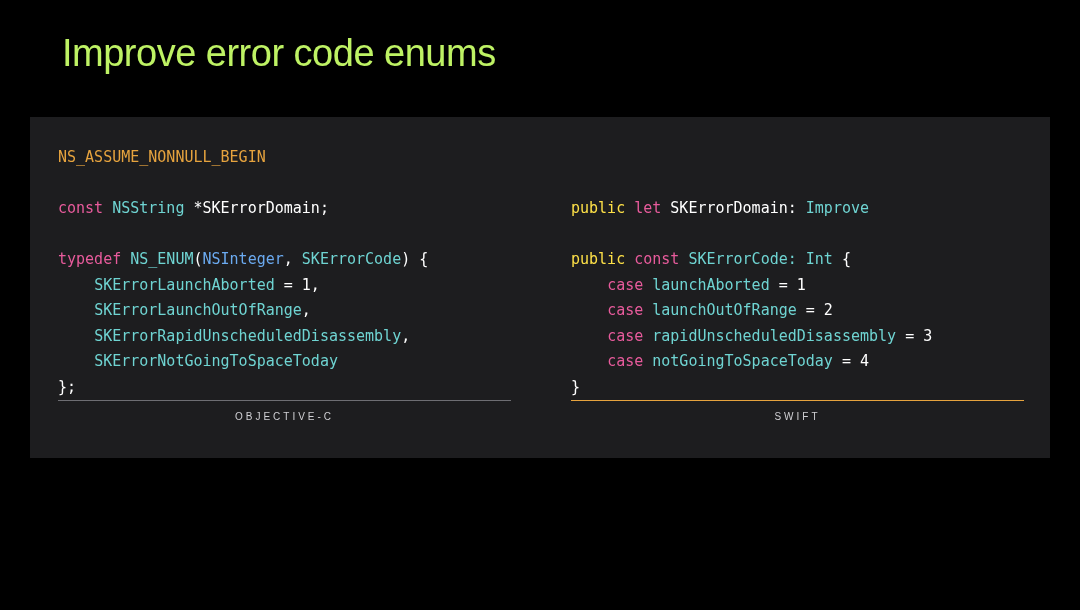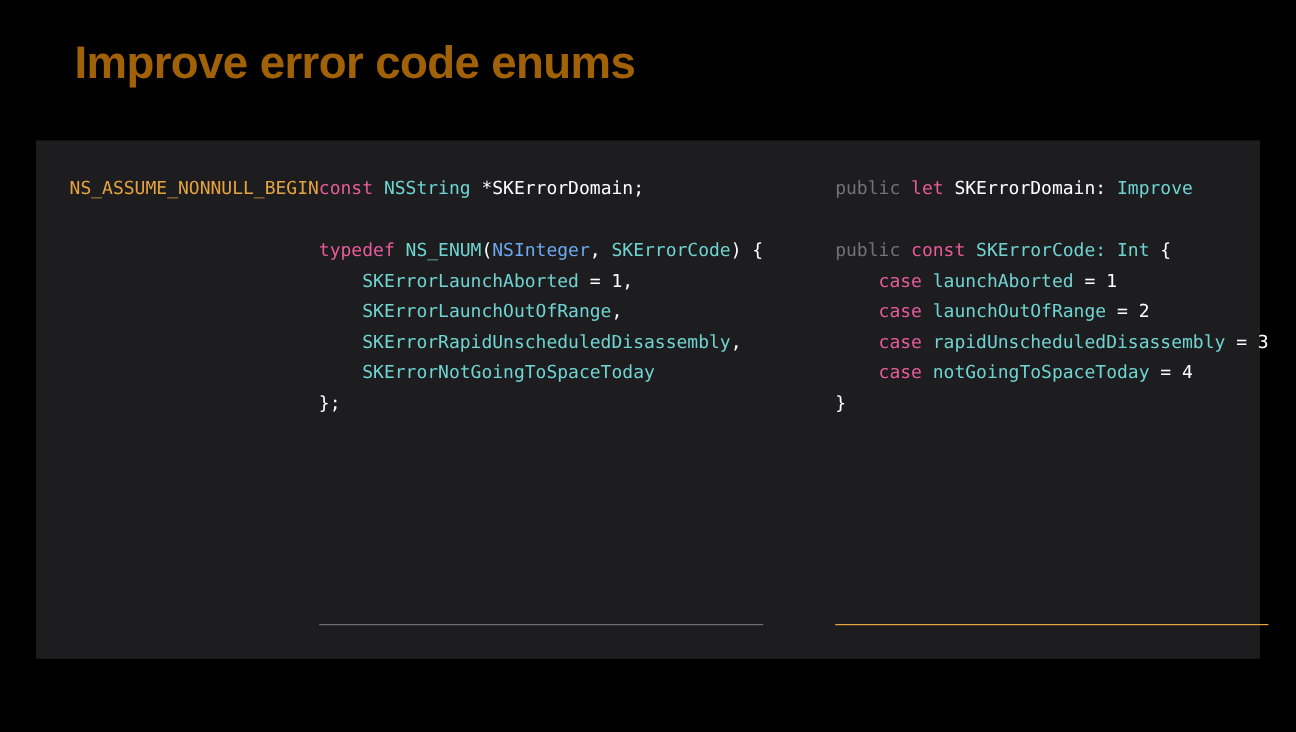--- a/index.html
+++ b/index.html
@@ -4,46 +4,47 @@
 <style>
   * { margin: 0; padding: 0; box-sizing: border-box; }
   body {
     width: 1080px;
     height: 610px;
     background: #000;
     font-family: -apple-system, "SF Pro Display", "Helvetica Neue", Arial, sans-serif;
     overflow: hidden;
   }
   .title {
-    color: #a16207;
+    color: #bef264;
     font-size: 38px;
-    font-weight: 700;
+    font-weight: 400;
     letter-spacing: -0.5px;
     padding: 32px 0 0 62px;
   }
   .panel {
     background: #1d1d1f;
     margin: 42px 30px 0 30px;
     padding: 28px 26px 18px 28px;
-    height: 432px;
+    height: 341px;
     display: flex;
-    flex-direction: row;
+    flex-direction: column;
   }
   .preamble {
     font-family: "SF Mono", ui-monospace, Menlo, Consolas, monospace;
     font-size: 15px;
     line-height: 1.7;
     color: #fff;
     white-space: pre;
     margin-bottom: 8px;
   }
   .columns {
     display: flex;
     gap: 60px;
     flex: 1;
+    align-items: center;
   }
   .col {
     flex: 1;
     display: flex;
     flex-direction: column;
   }
   .code {
     font-family: "SF Mono", ui-monospace, Menlo, Consolas, monospace;
     font-size: 15px;
     line-height: 1.7;
@@ -64,21 +65,21 @@
   .footer-label {
     text-align: center;
     color: #d0d0d4;
     font-size: 10px;
     letter-spacing: 3px;
   }
   .c-orange { color: #e6a33e; }
   .c-pink   { color: #e85b9c; }
   .c-teal   { color: #6fd4d2; }
   .c-blue   { color: #6baaf0; }
-  .c-purple { color: #737373; }
+  .c-purple { color: #fde047; }
 </style>
 </head>
 <body>
 
 <h1 class="title">Improve error code enums</h1>
 
 <div class="panel">
 
   <div class="preamble"><span class="c-orange">NS_ASSUME_NONNULL_BEGIN</span>
 </div>
@@ -88,28 +89,30 @@
     <div class="col">
       <div class="code"><span class="c-pink">const</span> <span class="c-teal">NSString</span><span> *SKErrorDomain;</span>
 
 <span class="c-pink">typedef</span> <span class="c-teal">NS_ENUM</span><span>(</span><span class="c-blue">NSInteger</span><span>, </span><span class="c-teal">SKErrorCode</span><span>) {</span>
     <span class="c-teal">SKErrorLaunchAborted</span><span> = 1,</span>
     <span class="c-teal">SKErrorLaunchOutOfRange</span><span>,</span>
     <span class="c-teal">SKErrorRapidUnscheduledDisassembly</span><span>,</span>
     <span class="c-teal">SKErrorNotGoingToSpaceToday</span>
 <span>};</span></div>
       <hr class="footer-rule-gray">
+      <div class="footer-label">OBJECTIVE-C</div>
     </div>
 
     <div class="col">
       <div class="code"><span class="c-purple">public</span> <span class="c-pink">let</span><span> SKErrorDomain: </span><span class="c-teal">Improve</span>
 
 <span class="c-purple">public</span> <span class="c-pink">const</span><span class="c-teal"> SKErrorCode: </span><span class="c-teal">Int</span><span> {</span>
     <span class="c-pink">case</span><span class="c-teal"> launchAborted </span><span>= 1</span>
     <span class="c-pink">case</span><span class="c-teal"> launchOutOfRange </span><span>= 2</span>
     <span class="c-pink">case</span><span class="c-teal"> rapidUnscheduledDisassembly </span><span>= 3</span>
     <span class="c-pink">case</span><span class="c-teal"> notGoingToSpaceToday </span><span>= 4</span>
 <span>}</span></div>
       <hr class="footer-rule-orange">
+      <div class="footer-label">SWIFT</div>
     </div>
 
   </div>
 </div>
 
 </body></html>

